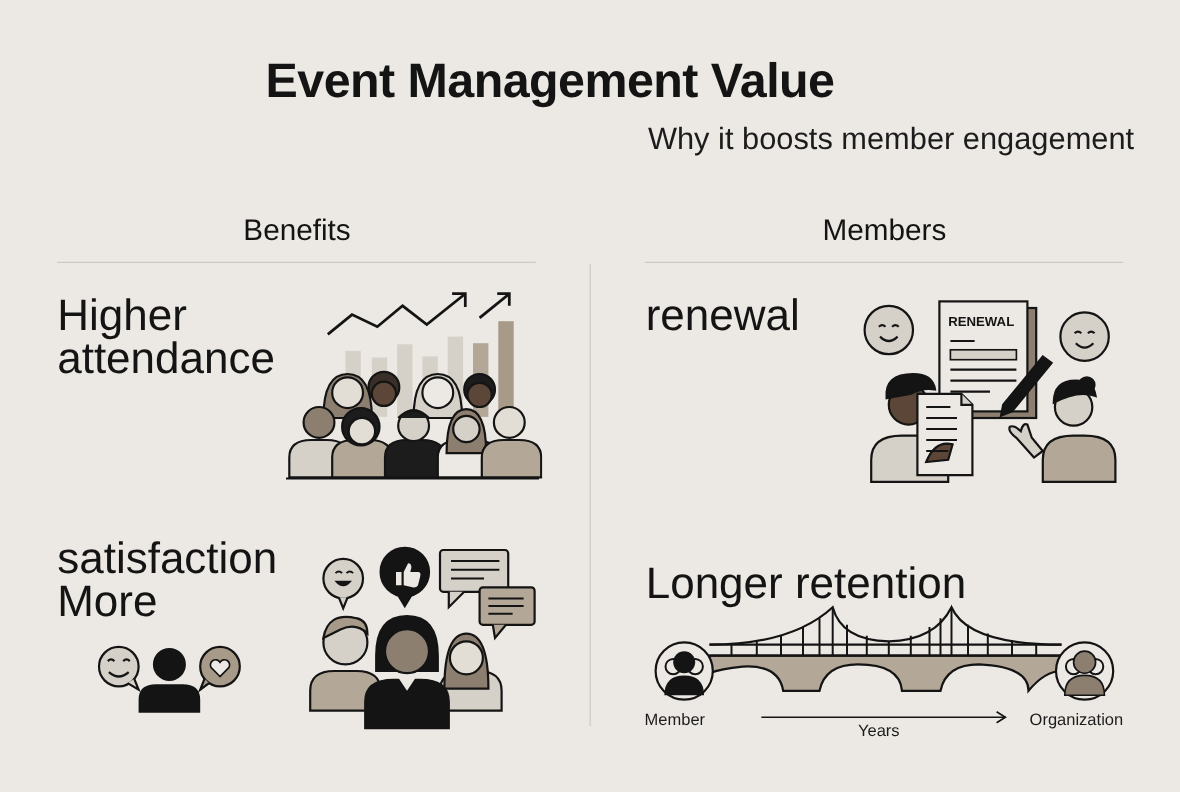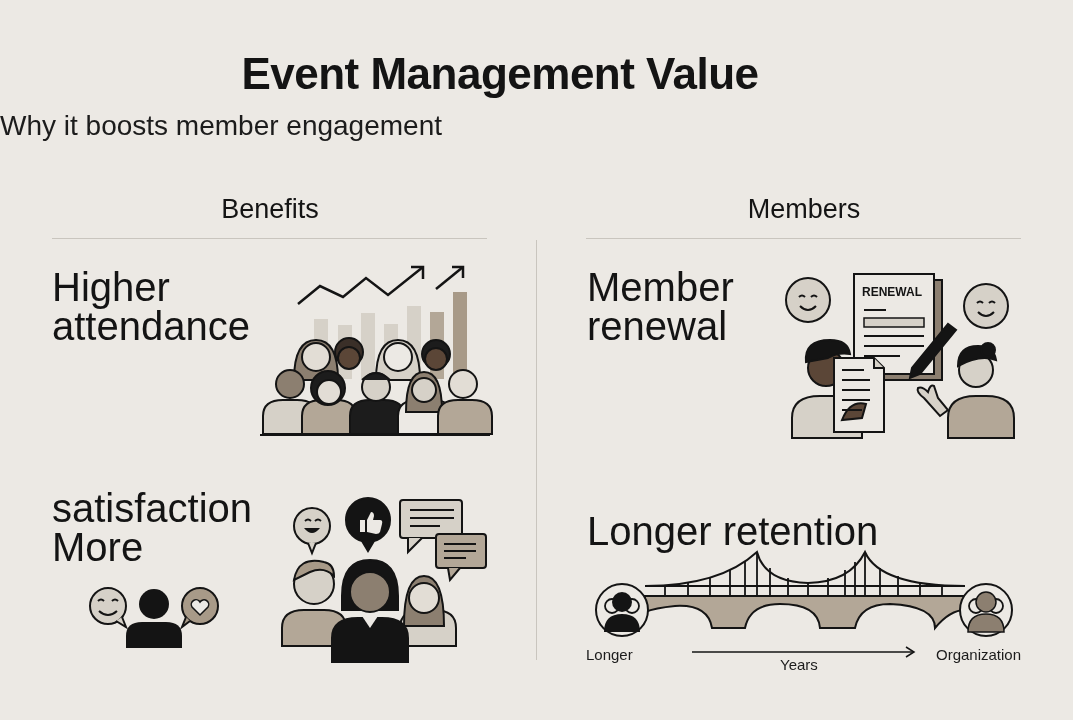--- a/index.html
+++ b/index.html
@@ -9,21 +9,21 @@
     font-family:"Liberation Sans", "DejaVu Sans", sans-serif;
     color:#141414;
     position:relative;
   }
   .abs { position:absolute; }
   .title {
     left:0; width:1000px; top:46px; text-align:center;
     font-size:44px; font-weight:bold; letter-spacing:-0.5px; line-height:56px;
   }
   .subtitle {
-    left:0; width:1031px; top:108px; text-align:left;
+    left:0; width:1031px; top:108px; text-align:right;
     font-size:28px; line-height:36px; color:#1c1c1c;
   }
   .col-head {
     font-size:27px; font-weight:normal; text-align:center; line-height:34px;
   }
   .hrule { height:1px; background:#c9c5be; }
   .vrule { width:1px; background:#c9c5be; }
   .item-label {
     font-size:40px; line-height:39px; color:#141414;
   }
@@ -141,21 +141,20 @@
     <circle cx="146" cy="102" r="15" fill="#e2ddd5"></circle>
     <path d="M54,166 v-24 q0,-20 26,-20 h24 q26,0 26,20 v24 z" fill="#141414"></path>
     <path d="M64,100 q0,-36 28,-36 q28,0 28,36 v14 h-56 z" fill="#141414"></path>
     <circle cx="92" cy="96" r="20" fill="#8c7f70"></circle>
   </g>
   <path d="M84,120 h16 l-8,12 z" fill="#ece9e4"></path>
 </svg>
 </div>
 
 <div class="abs" style="left:587px;top:268px;">
-  <div class="item-label">Member</div>
   <div class="item-label">renewal</div>
 </div>
 
 <div class="abs" style="left:762px;top:270px;">
 <svg width="255" height="170" viewBox="0 0 255 170">
   <g stroke="#141414" stroke-width="2">
     <circle cx="46" cy="30" r="22" fill="#d6d1c8"></circle>
     <circle cx="224" cy="36" r="22" fill="#d6d1c8"></circle>
     <rect x="100" y="10" width="80" height="100" fill="#8c7f70"></rect>
     <rect x="92" y="4" width="80" height="100" fill="#ece9e4"></rect>
@@ -223,21 +222,21 @@
   <g stroke="#141414" stroke-width="2">
     <circle cx="396" cy="62" r="26" fill="#ece9e4"></circle>
   </g>
   <circle cx="386" cy="58" r="7" fill="#ece9e4" stroke="#141414" stroke-width="1.8"></circle>
   <circle cx="406" cy="58" r="7" fill="#ece9e4" stroke="#141414" stroke-width="1.8"></circle>
   <circle cx="396" cy="54" r="10" fill="#8c7f70" stroke="#141414" stroke-width="1.5"></circle>
   <path d="M378,84 q0,-18 18,-18 q18,0 18,18 z" fill="#8c7f70" stroke="#141414" stroke-width="1.5"></path>
 </svg>
 </div>
 
-<div class="abs small-label" style="left:586px;top:646px;">Longer</div>
+<div class="abs small-label" style="left:586px;top:646px;">Member</div>
 <div class="abs small-label" style="left:936px;top:646px;">Organization</div>
 <div class="abs" style="left:692px;top:646px;">
   <svg width="226" height="12" viewBox="0 0 226 12">
     <line x1="0" y1="6" x2="222" y2="6" stroke="#141414" stroke-width="1.5"></line>
     <polyline points="214,1 222,6 214,11" fill="none" stroke="#141414" stroke-width="1.5"></polyline>
   </svg>
 </div>
 <div class="abs small-label" style="left:780px;top:656px;">Years</div>
 
 </body></html>

